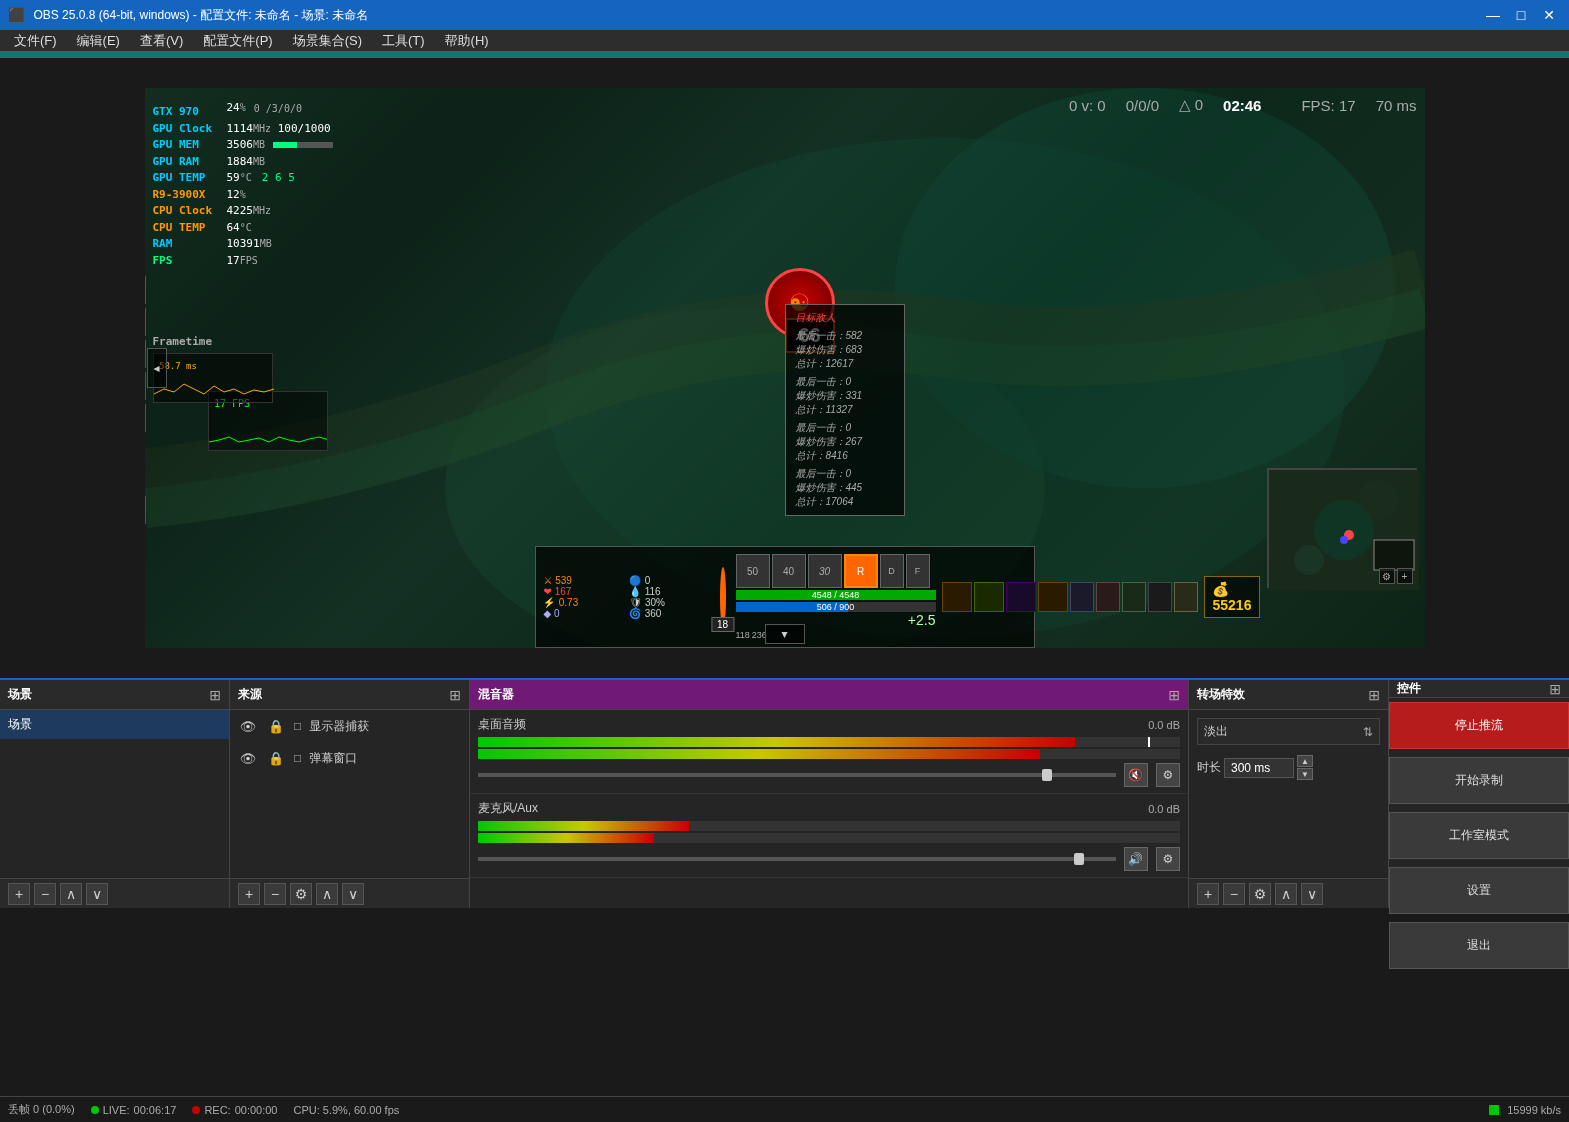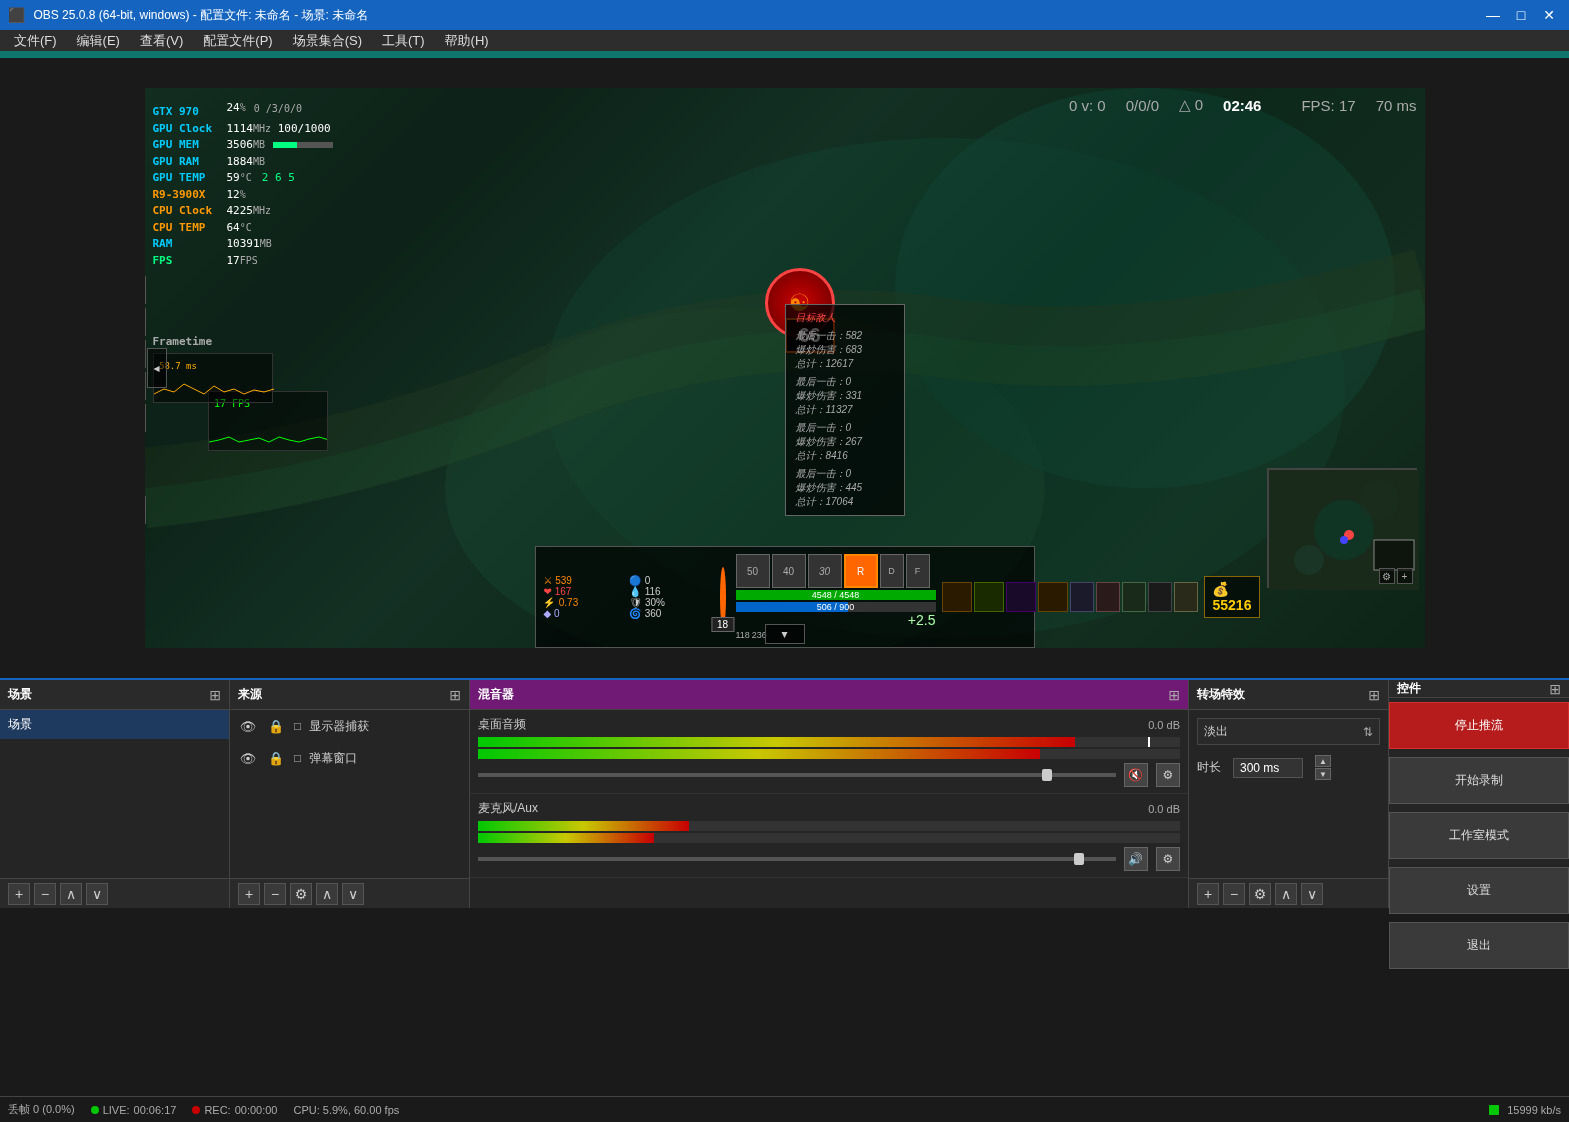--- a/index.html
+++ b/index.html
@@ -273,21 +273,21 @@
       display: flex;
       align-items: center;
       gap: 8px;
       padding: 4px 6px;
       background: #2a2a2a;
       border: 1px solid #444;
     }
     .duration-row {
       display: flex;
       align-items: center;
-      gap: 12px;
+      gap: 3px;
       margin-top: 4px;
     }
     .duration-input {
       background: #333;
       border: 1px solid #555;
       color: #fff;
       padding: 2px 6px;
       width: 70px;
       font-size: 12px;
     }

